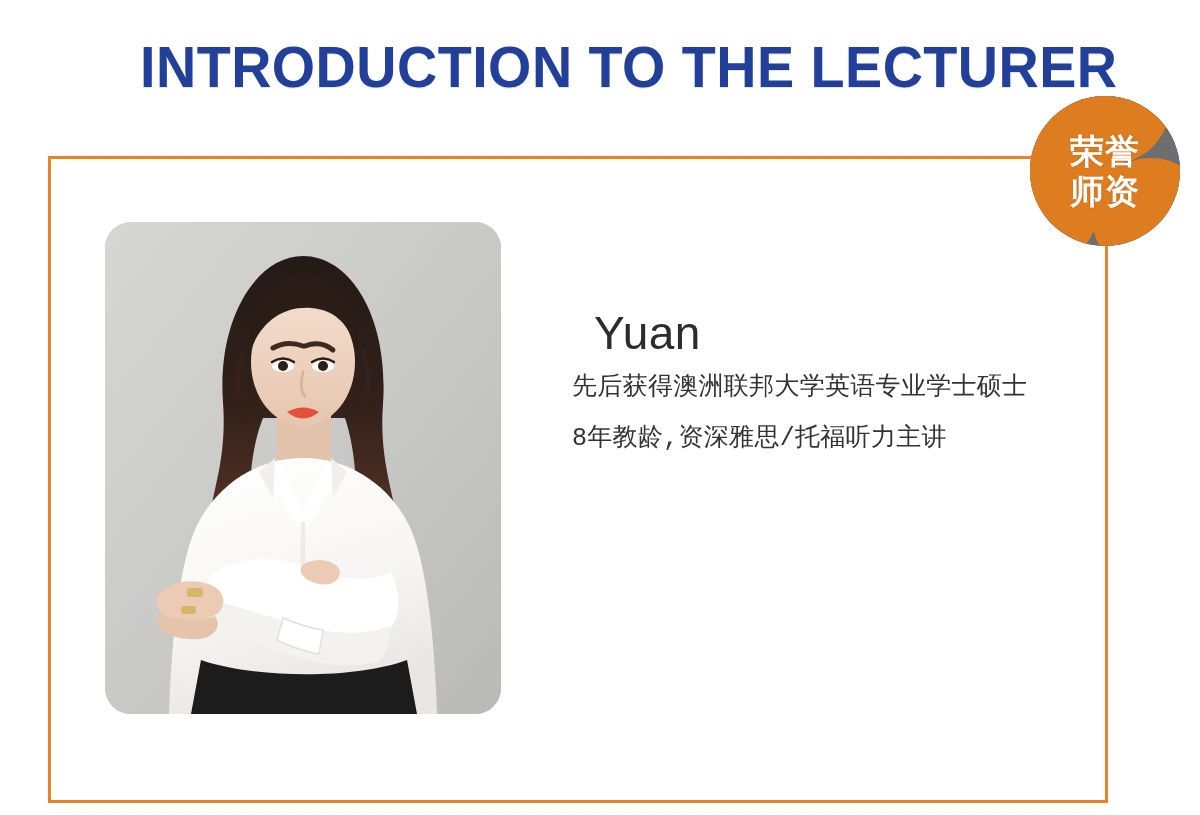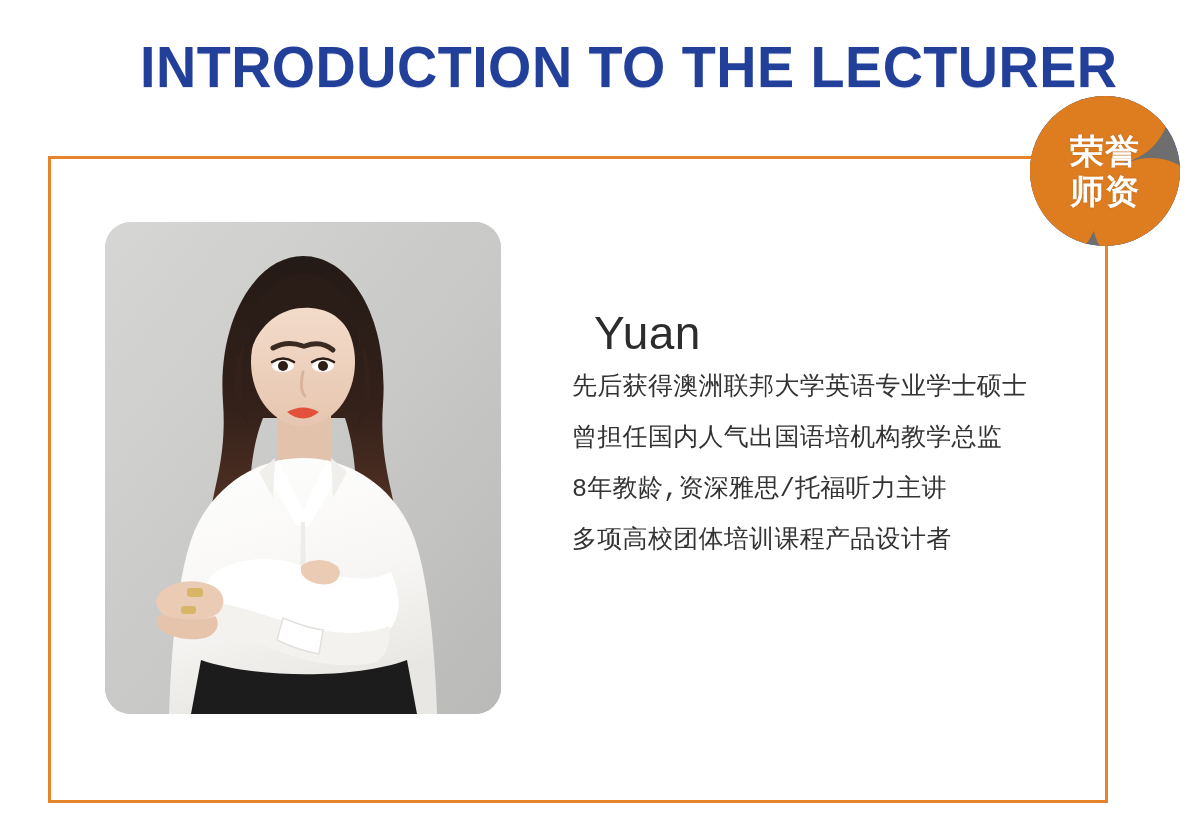--- a/index.html
+++ b/index.html
@@ -284,18 +284,16 @@
       <rect x="76" y="384" width="15" height="8" rx="3" fill="#d8b668"></rect>
 
       <path d="M96 438 C148 456 248 458 302 438 L312 492 L86 492 Z" fill="#1d1c1c"></path>
     </svg>
   </div>
 
   <div class="lecturer-name">Yuan</div>
 
   <div class="bio-list">
     <div class="bio-line">先后获得澳洲联邦大学英语专业学士硕士</div>
-    <div class="bio-line">曾担任国内人气出国语培机构教学总监</div>
     <div class="bio-line">8年教龄,资深雅思/托福听力主讲</div>
-    <div class="bio-line">多项高校团体培训课程产品设计者</div>
   </div>
 
 </div>
 
 </body></html>

